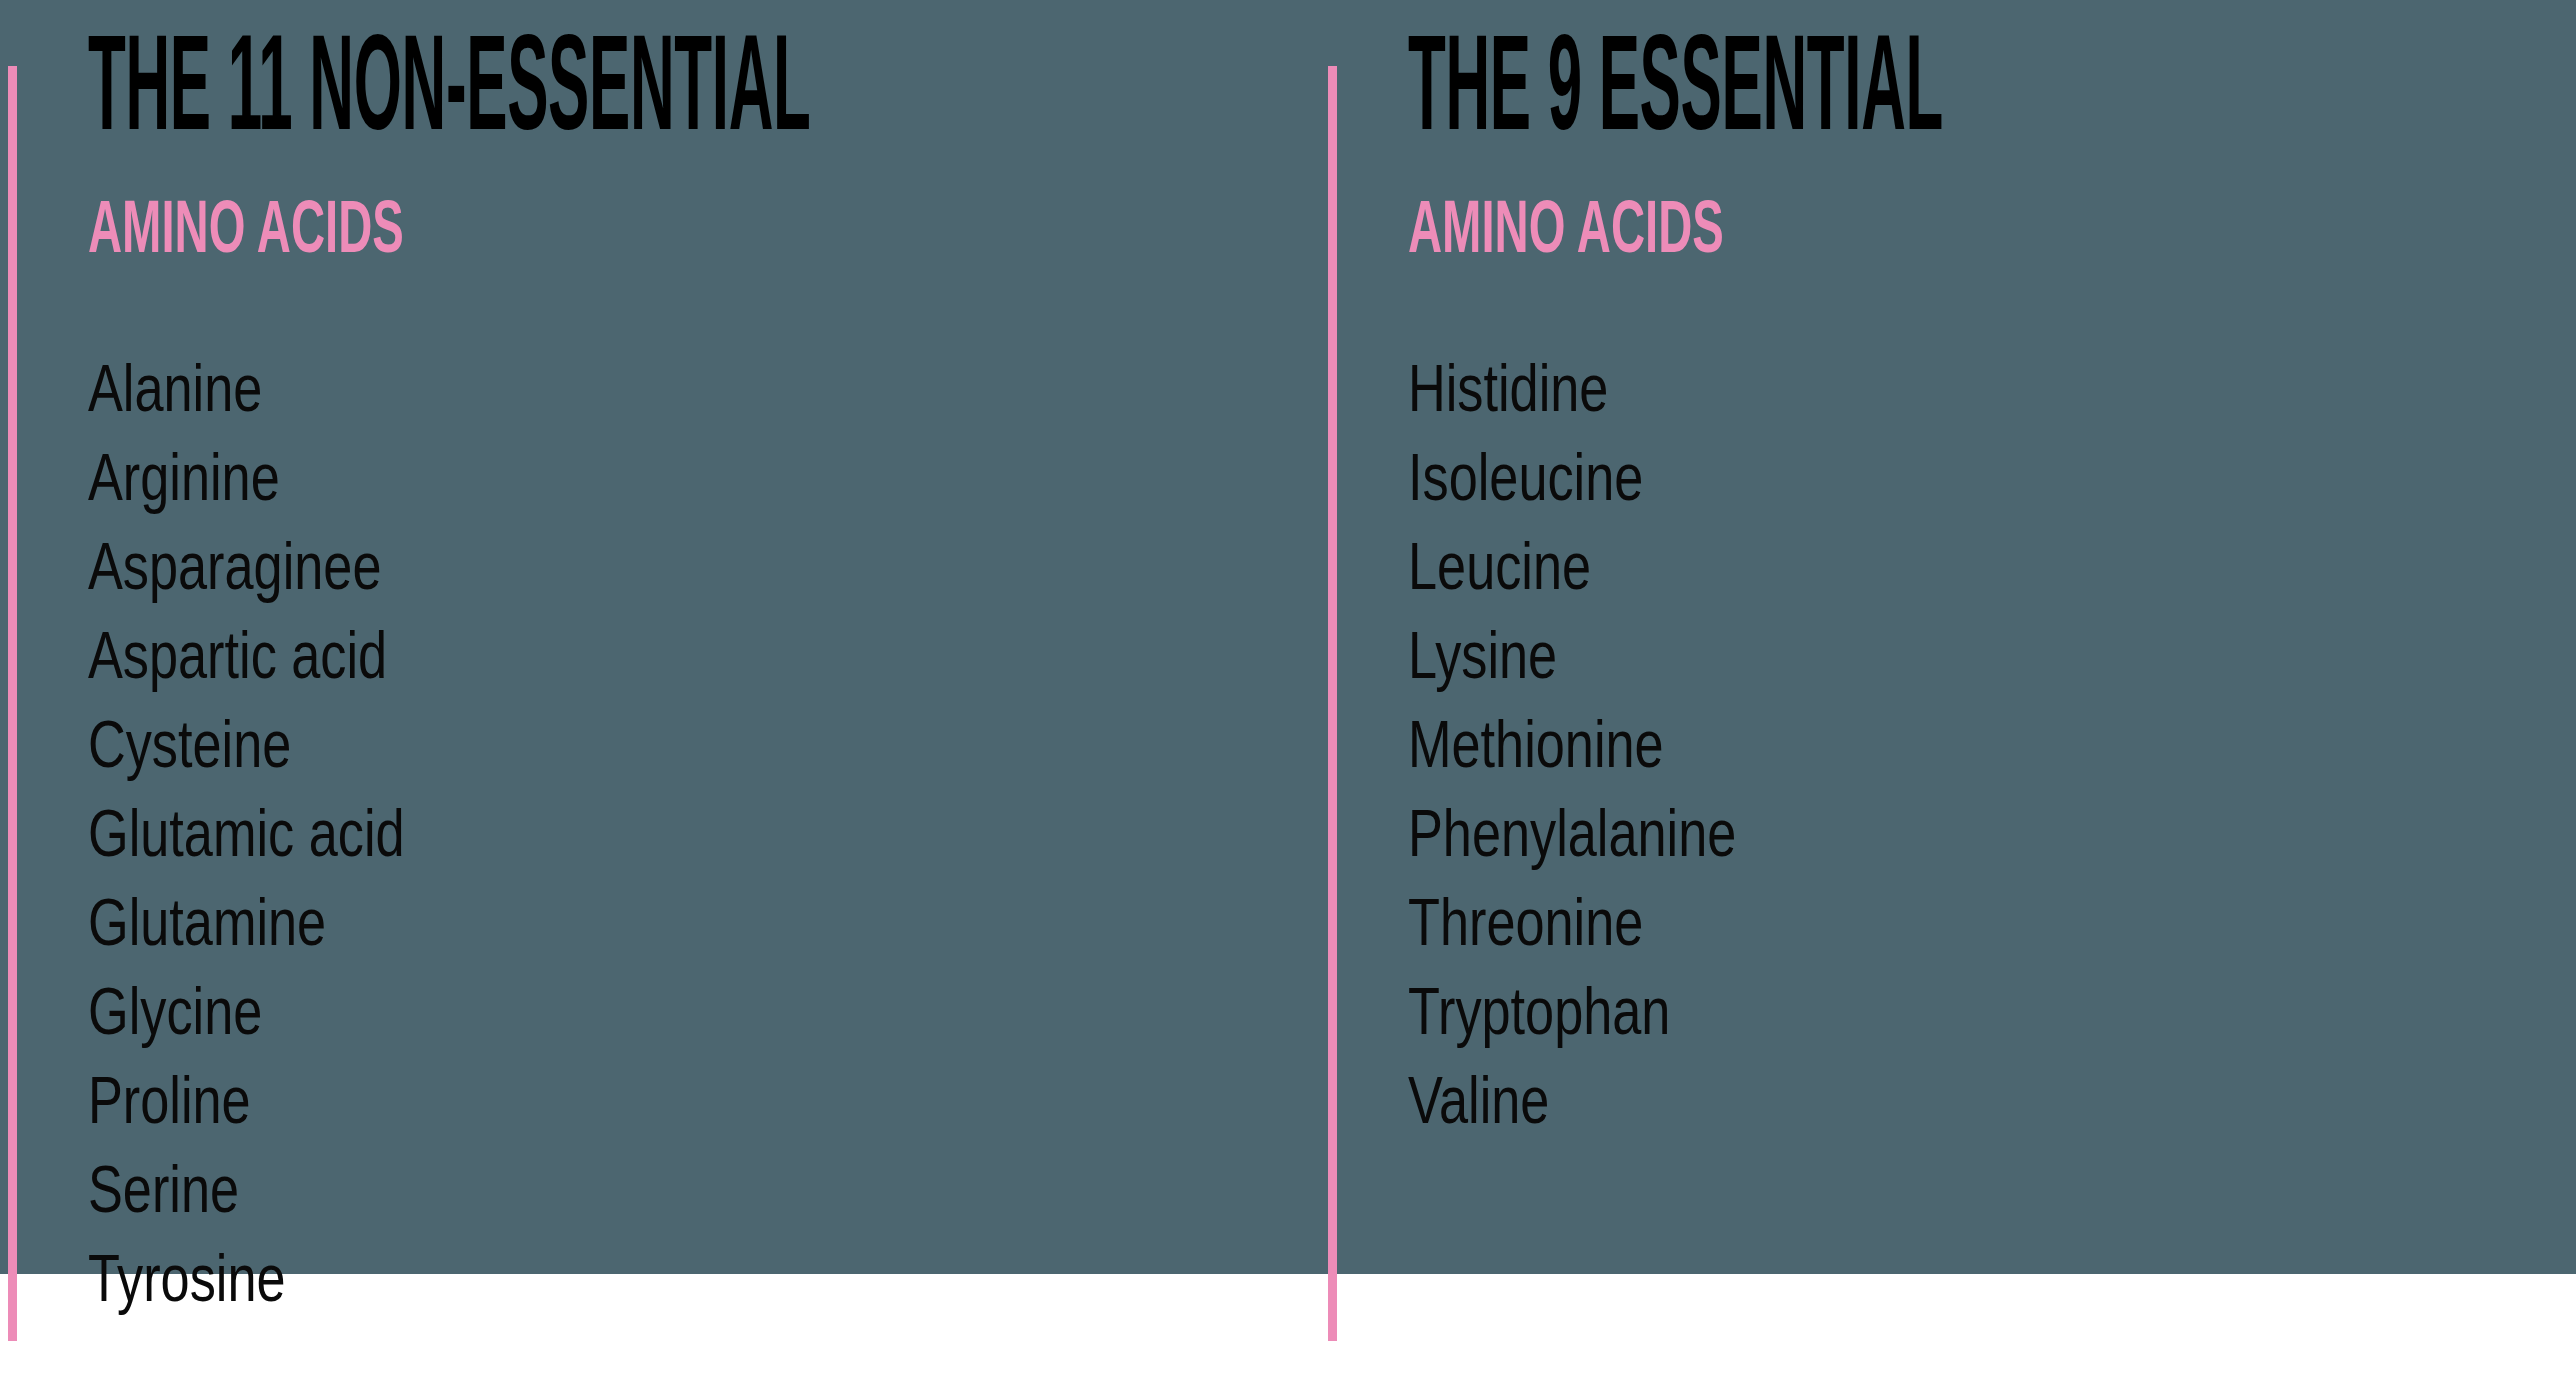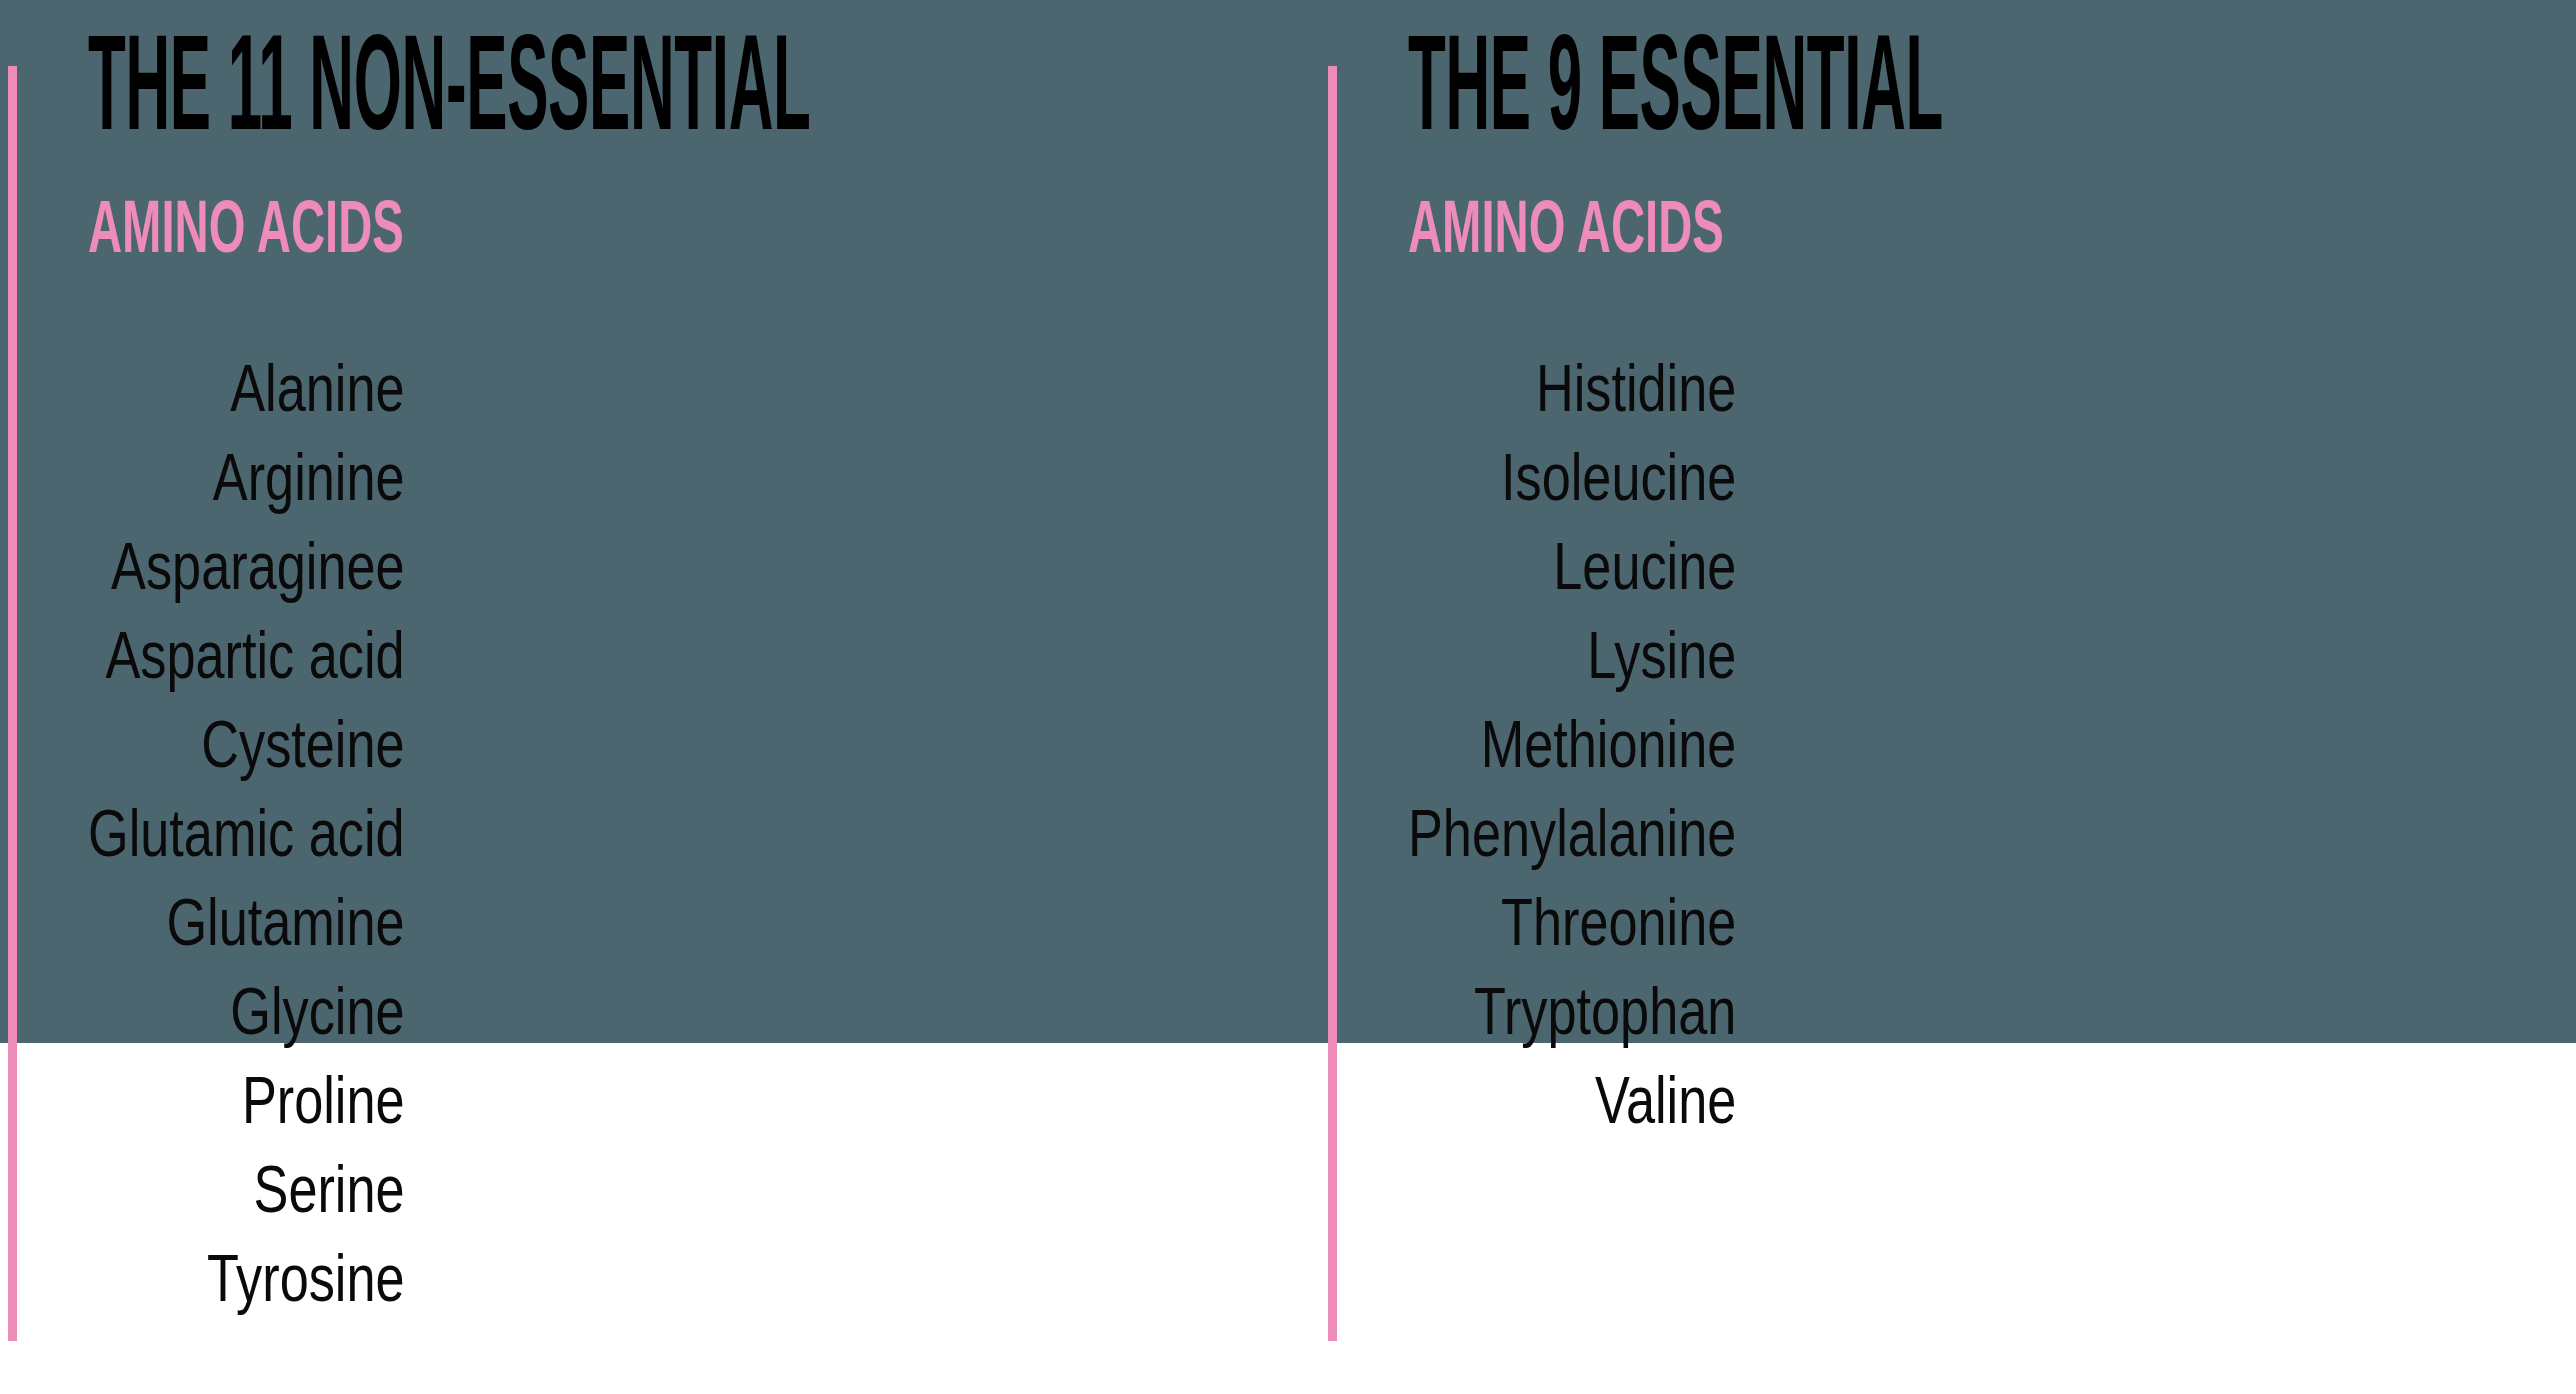--- a/index.html
+++ b/index.html
@@ -10,21 +10,21 @@
   body {
     width: 2576px;
     height: 1395px;
     overflow: hidden;
     font-family: "Liberation Sans", sans-serif;
   }
 
   #poster {
     position: relative;
     width: 2576px;
-    height: 1043px;
+    height: 1274px;
     background: #4C6670;
     box-sizing: border-box;
   }
 
   .column {
     position: absolute;
     top: 0;
     height: 1395px;
   }
 
@@ -79,21 +79,20 @@
     transform-origin: left top;
   }
 
   .amino-list {
     position: absolute;
     top: 343px;
     left: 0;
     margin: 0;
     padding: 0;
     list-style: none;
-    text-align: right;
   }
 
   .amino-list li {
     color: #0a0a0a;
     font-family: "Liberation Sans Narrow", "Liberation Sans", sans-serif;
     font-weight: 400;
     font-size: 67px;
     line-height: 89px;
     letter-spacing: 0px;
     white-space: nowrap;

